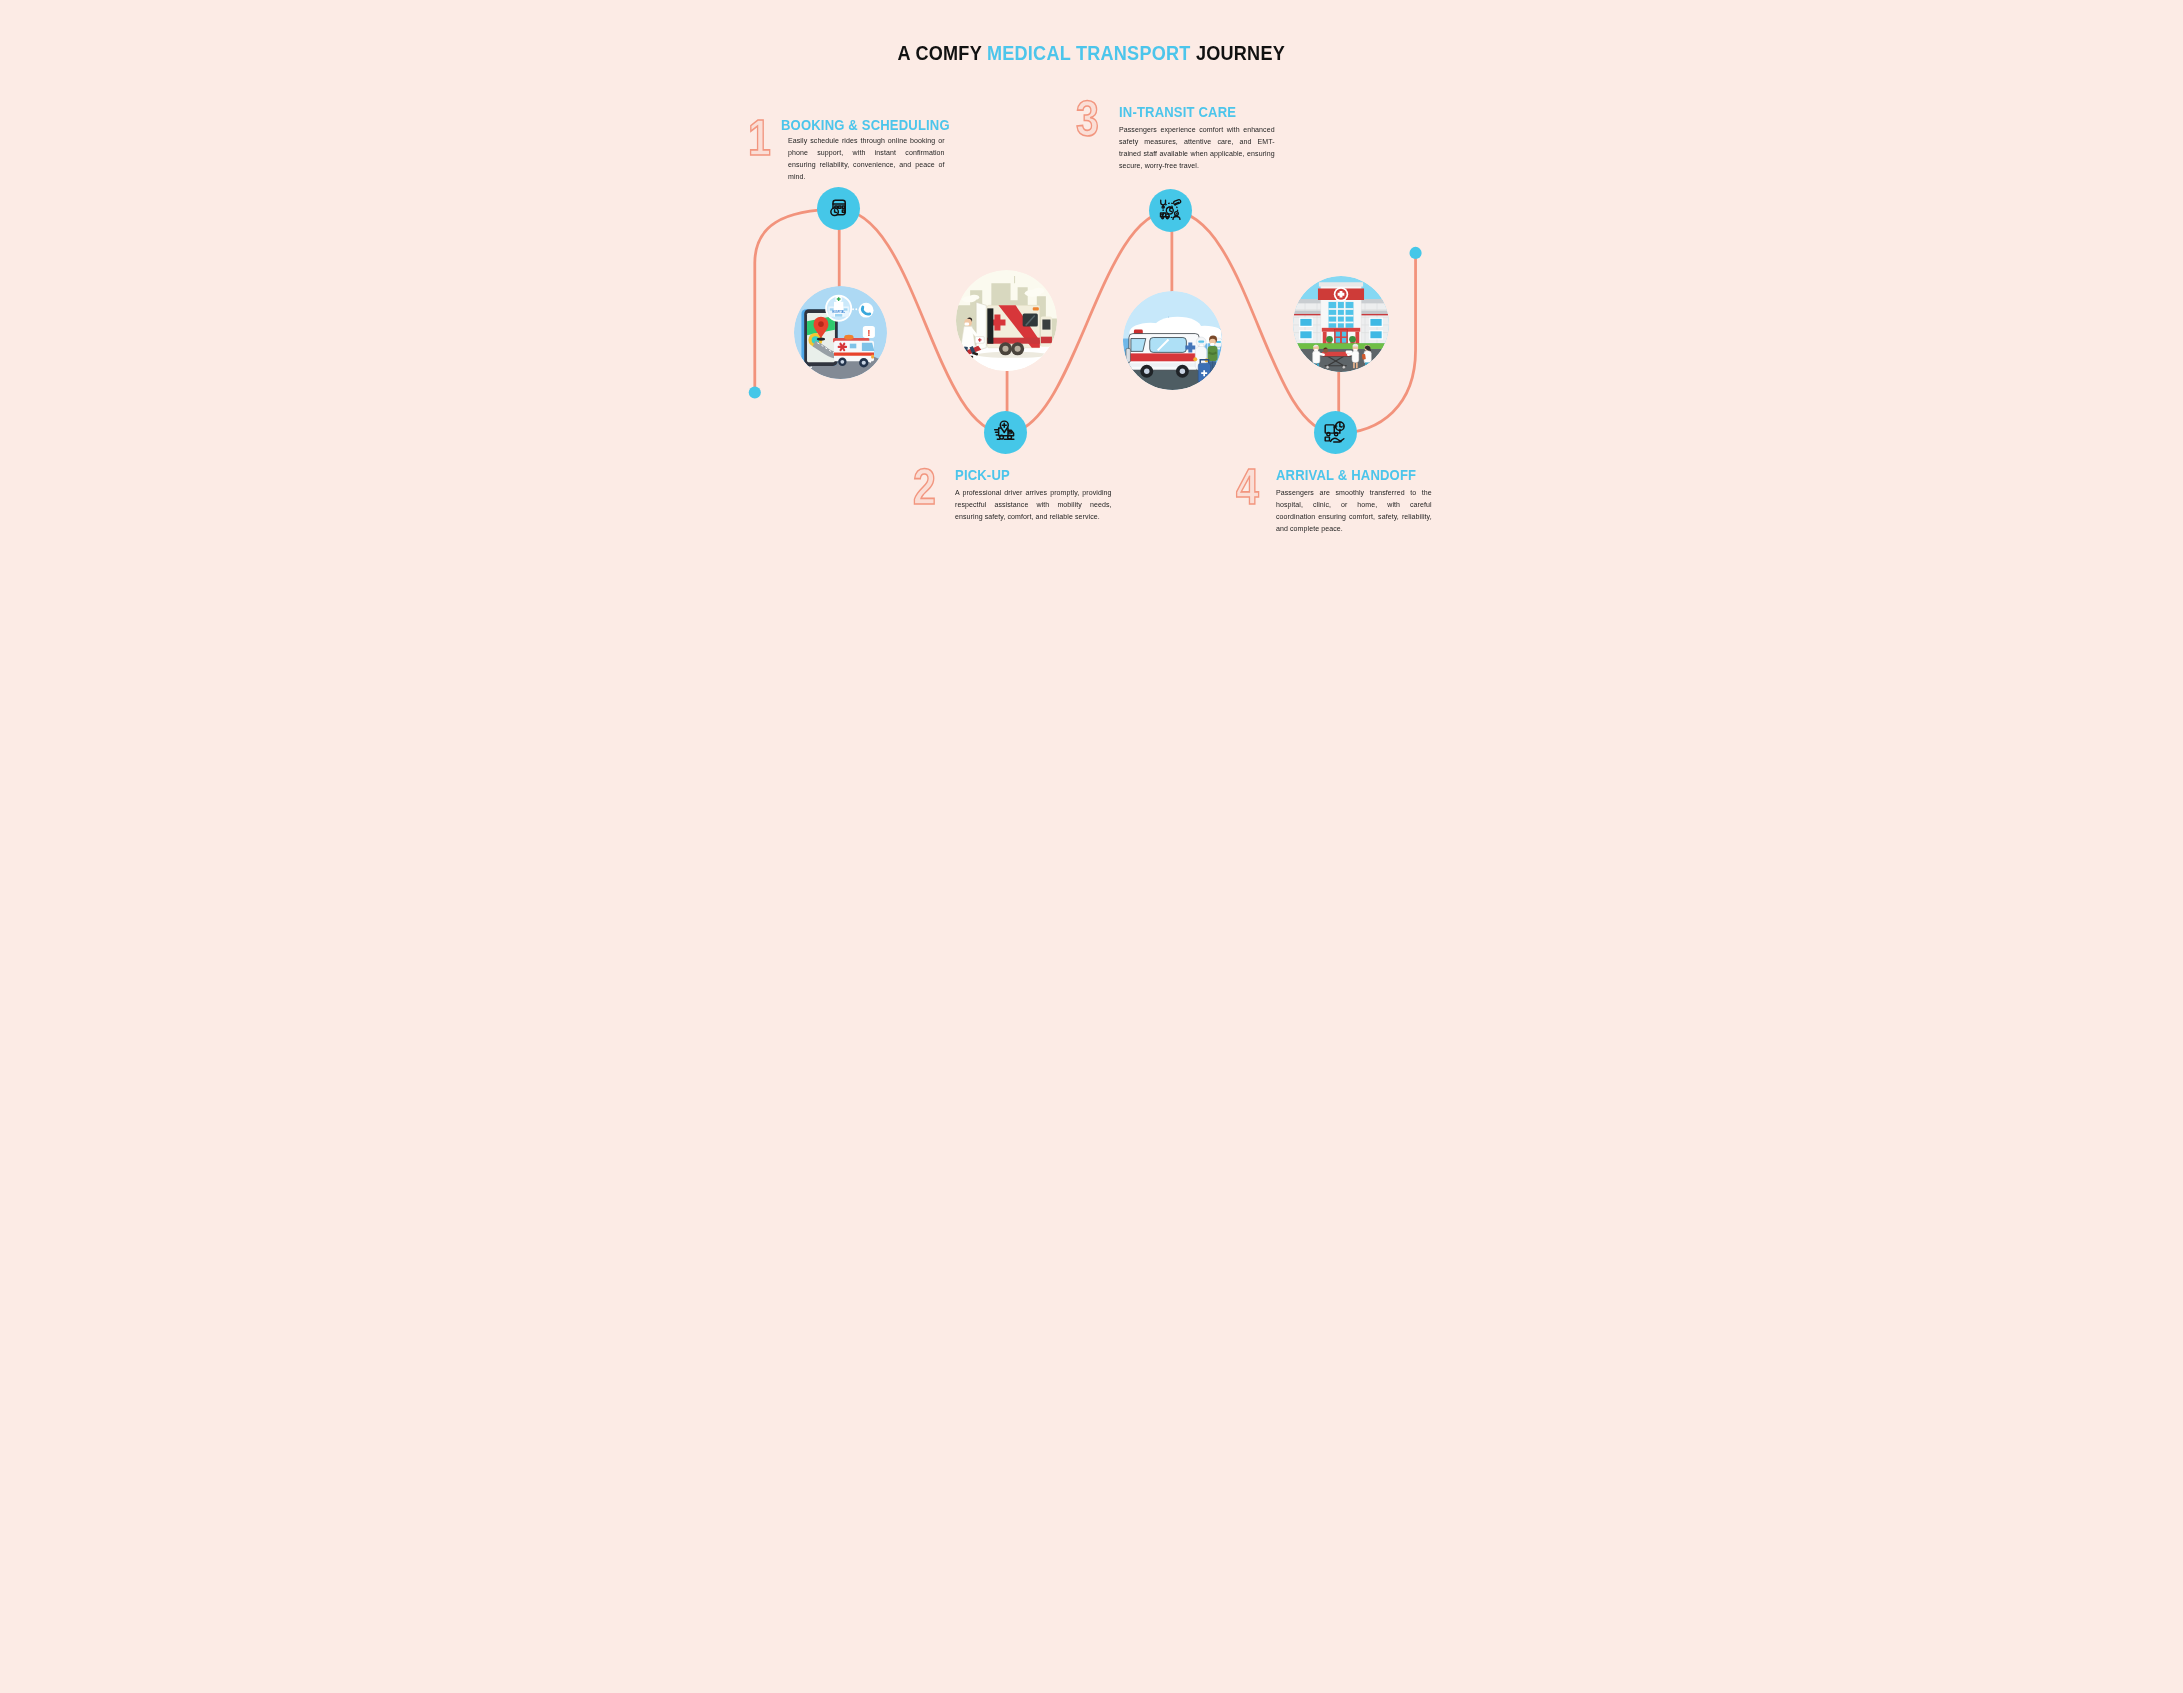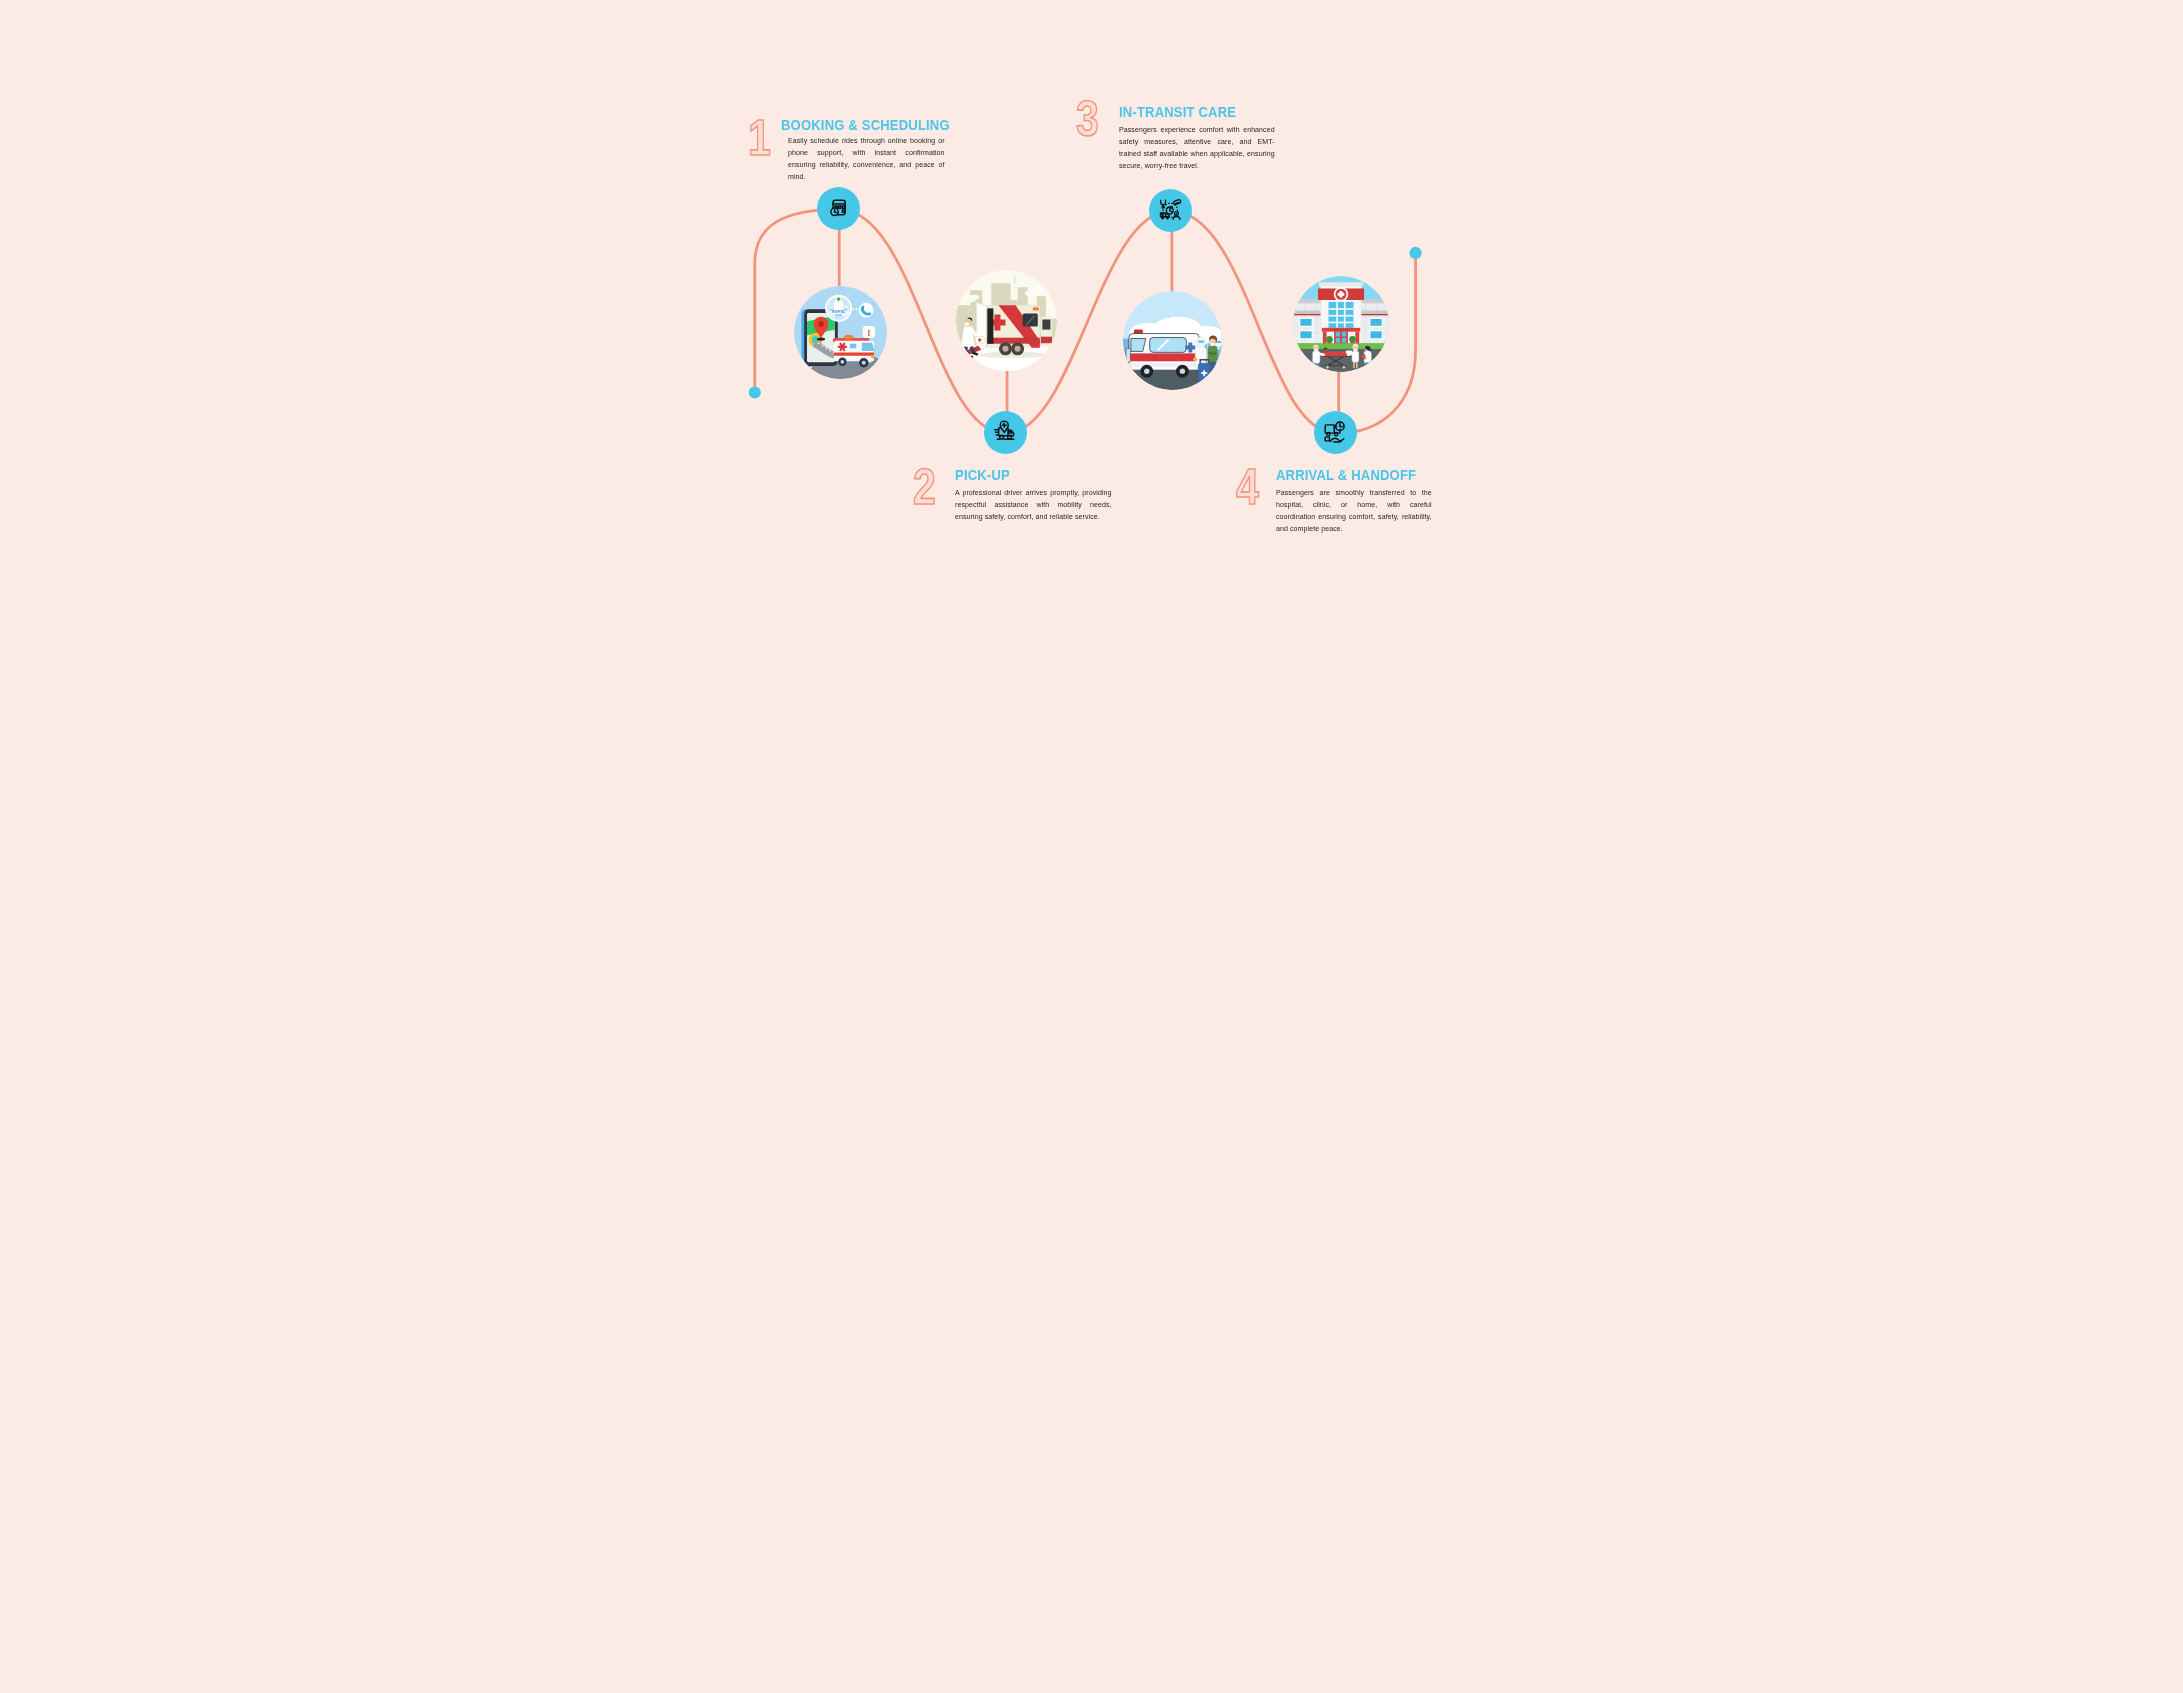--- a/index.html
+++ b/index.html
@@ -65,20 +65,25 @@
              C1030 417 1066 857 1202 857
              C1292 857 1360 800 1360 692 L1360 512" fill="none" stroke="var(--path-salmon,#F2937C)" stroke-width="5.5" stroke-linecap="round"></path>
     <line x1="220" y1="414" x2="220" y2="657" stroke="var(--path-salmon,#F2937C)" stroke-width="5.5"></line>
     <line x1="552" y1="634" x2="552" y2="857" stroke="var(--path-salmon,#F2937C)" stroke-width="5.5"></line>
     <line x1="878" y1="417" x2="878" y2="673" stroke="var(--path-salmon,#F2937C)" stroke-width="5.5"></line>
     <line x1="1208" y1="642" x2="1208" y2="857" stroke="var(--path-salmon,#F2937C)" stroke-width="5.5"></line>
     <circle cx="53" cy="776" r="12" fill="var(--badge-blue,#45C7E8)"></circle>
     <circle cx="1360" cy="500" r="12" fill="var(--badge-blue,#45C7E8)"></circle>
   </svg>
 
+  <div class="title">
+    <span class="squeeze">
+      <span>A COMFY </span><span class="hl">MEDICAL TRANSPORT</span><span> JOURNEY</span>
+    </span>
+  </div>
 
   <div class="step">
     <div class="step-number" style="left:20px;top:113px;">1</div>
     <div class="step-heading" style="left:53px;top:116px;">BOOKING &amp; SCHEDULING</div>
     <div class="step-body" style="left:60px;top:135px;width:174px;">Easily schedule rides through online booking or phone support, with instant confirmation ensuring reliability, convenience, and peace of mind.</div>
   </div>
 
   <div class="step">
     <div class="step-number" style="left:348px;top:94px;">3</div>
     <div class="step-heading" style="left:391px;top:103px;">IN-TRANSIT CARE</div>

